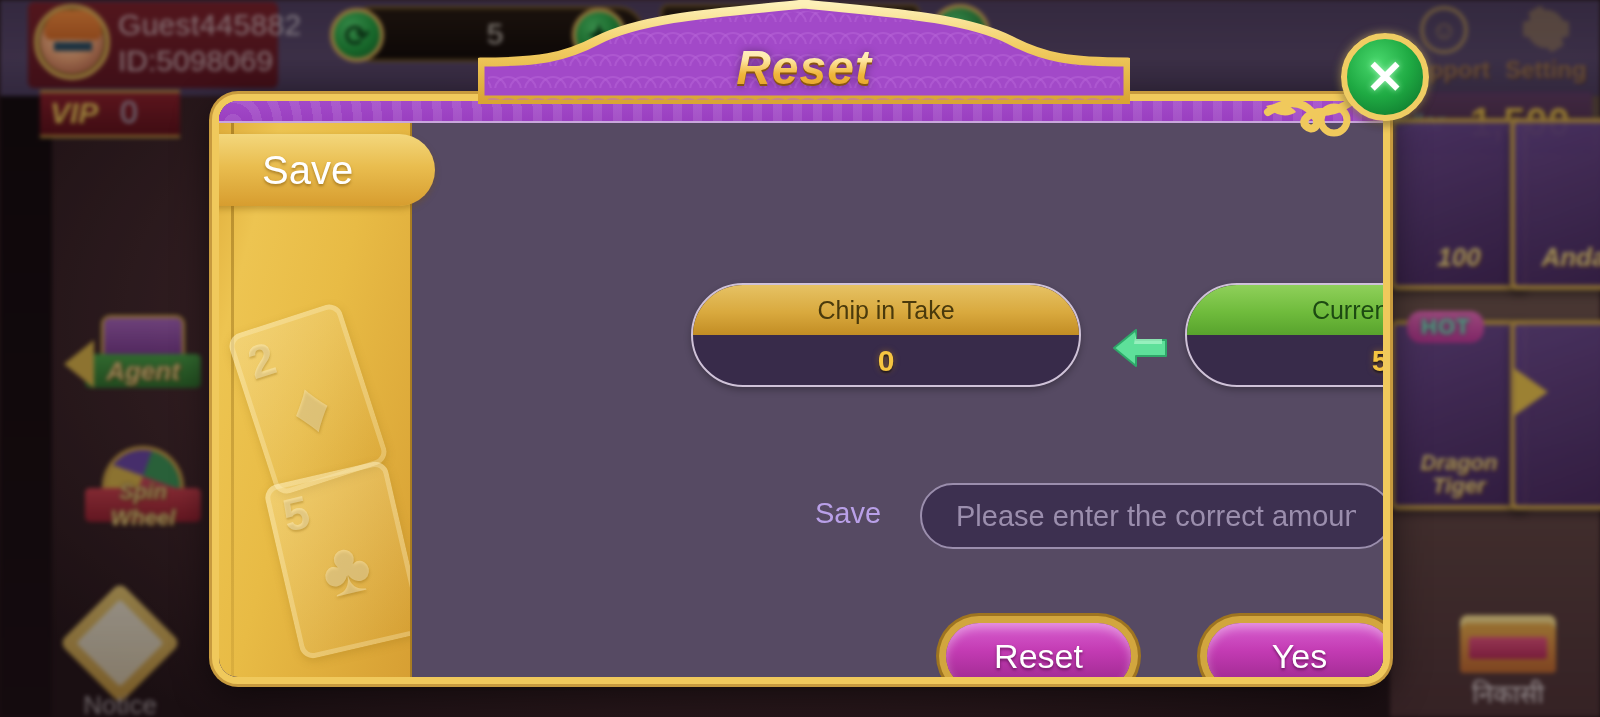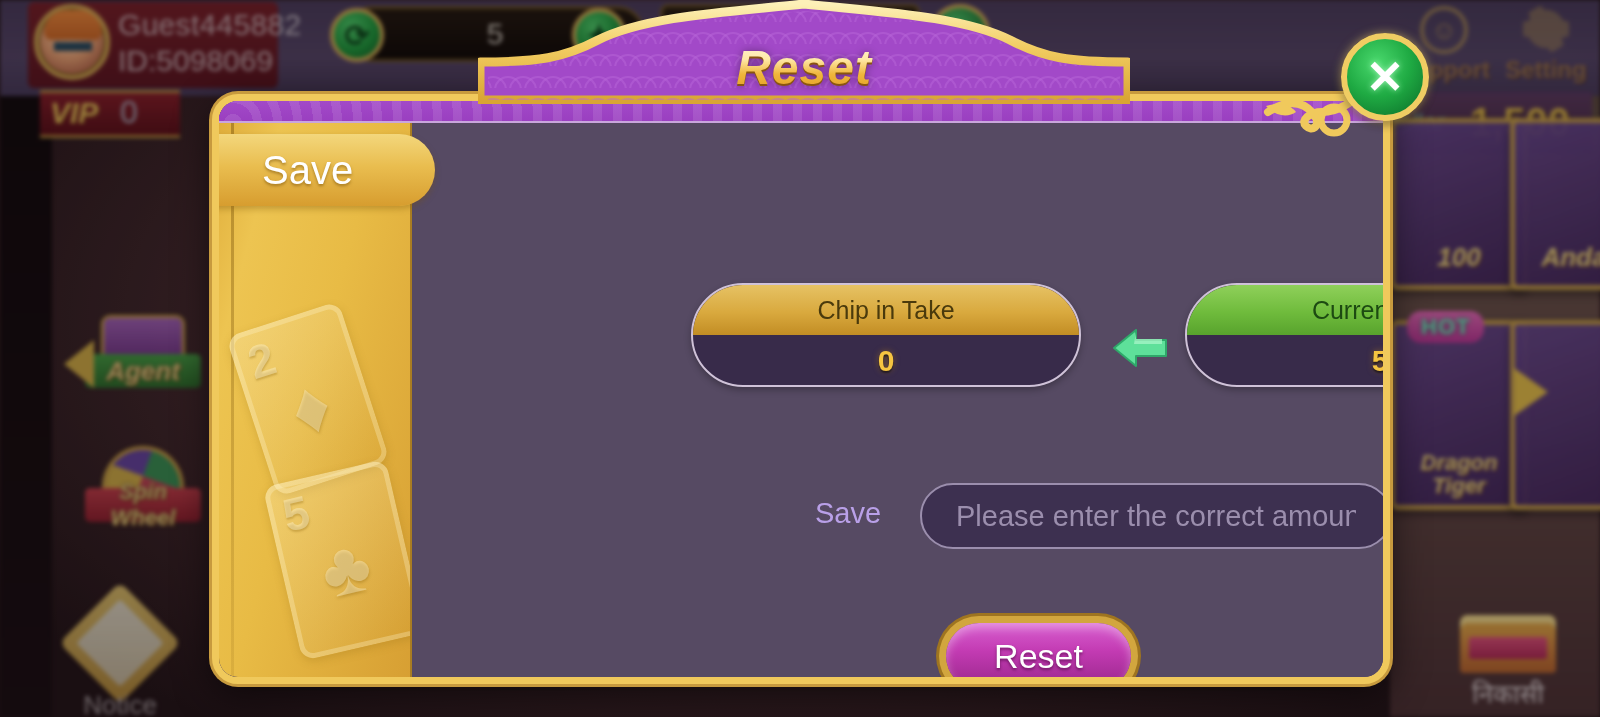--- a/index.html
+++ b/index.html
@@ -522,20 +522,21 @@
 
       <div class="input-row">
         <span class="save-label">Save</span>
         <input class="amount-input" type="text" placeholder="Please enter the correct amount" style="">
       </div>
 
       <div class="btn-row">
 
         <button class="gbtn btn-reset">Reset</button>
 
+        <button class="gbtn btn-yes">Yes</button>
       </div>
 
     </div>
   </div>
 
   <div class="header-banner">
     <svg class="banner-svg" width="652" height="104" viewBox="0 0 652 104">
       <defs>
         <pattern id="fan" width="30" height="22" patternUnits="userSpaceOnUse">
           <circle cx="15" cy="24" r="13" fill="none" stroke="#b866d8" stroke-width="2" opacity=".55"></circle>

